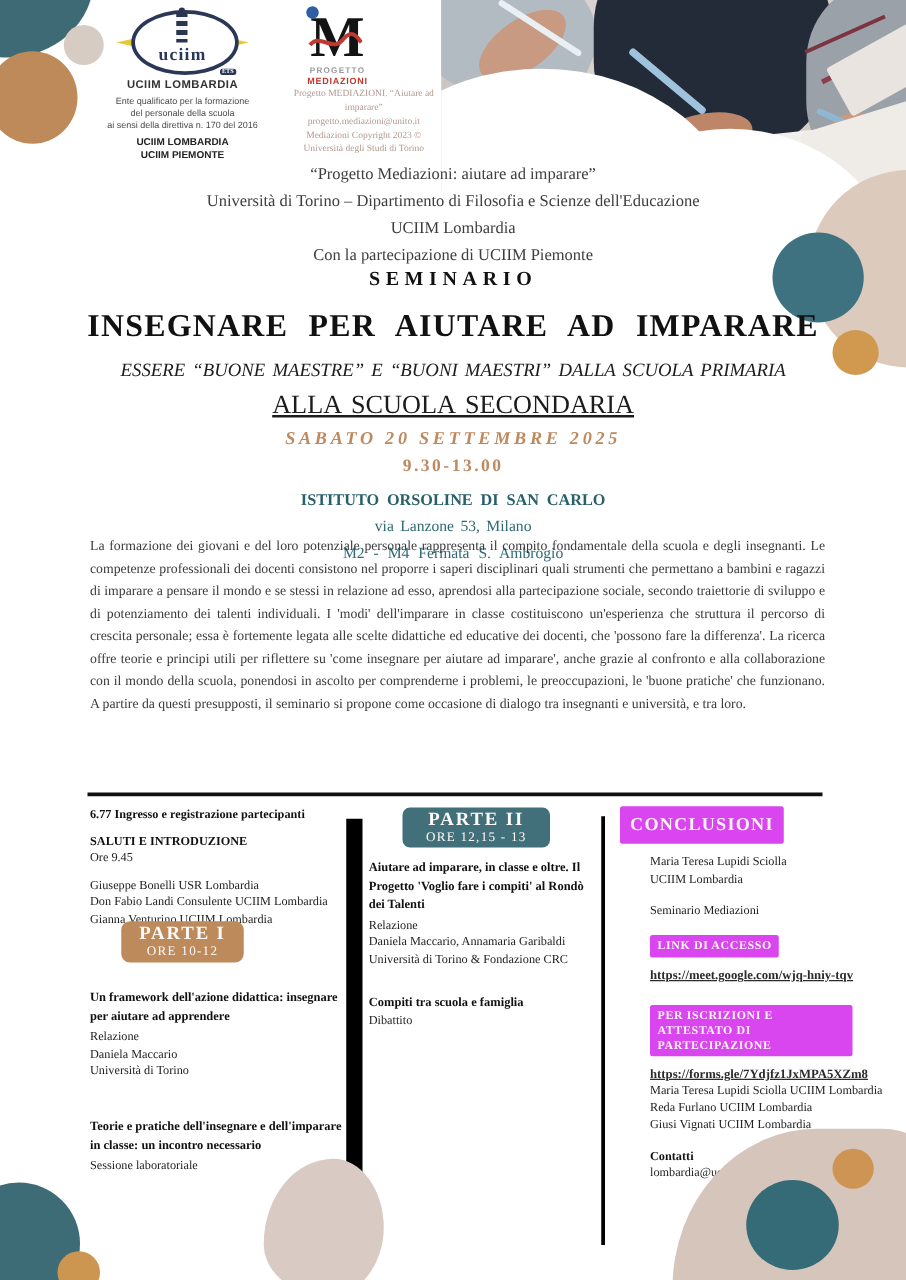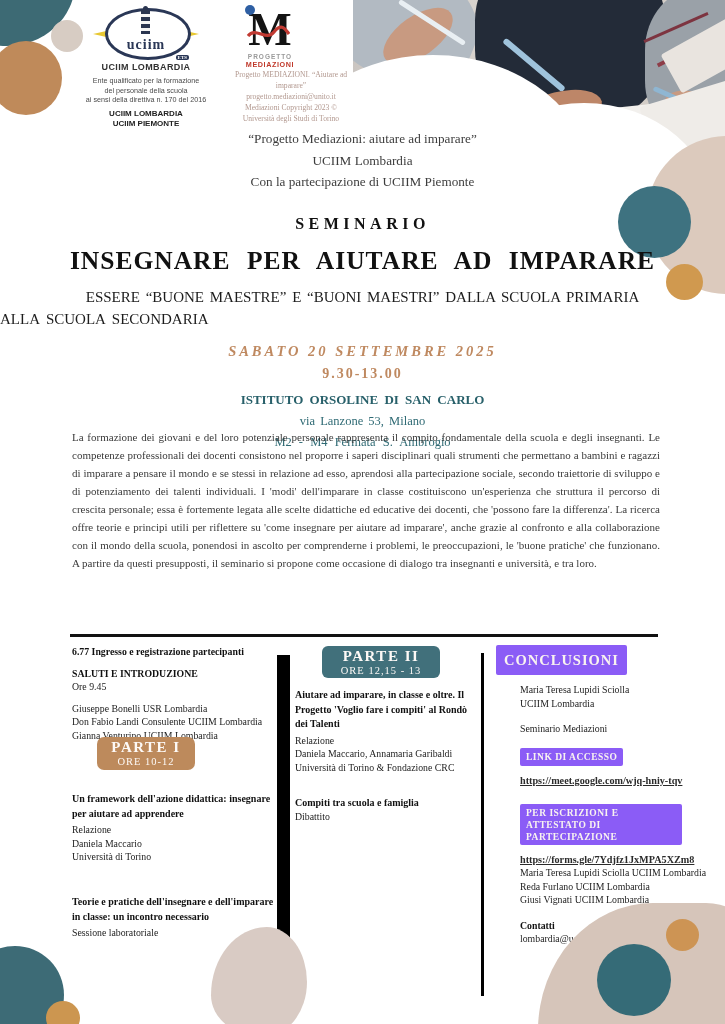--- a/index.html
+++ b/index.html
@@ -69,22 +69,22 @@
   .m-tilde{position:absolute;left:-2px;top:17px;}
   .m-progetto{font-family:"Liberation Sans",sans-serif;font-size:6.5px;font-weight:bold;color:#9a9a9a;letter-spacing:1px;margin-top:1px;}
   .m-mediazioni{font-family:"Liberation Sans",sans-serif;font-size:7.2px;font-weight:bold;color:#c0392b;letter-spacing:0.6px;}
   .m-caption{left:196px;top:69px;width:190px;text-align:center;font-size:7.6px;line-height:11px;color:#b2988f;}
 
   
   .hdr{left:0;top:128px;width:100%;text-align:center;font-size:13.2px;line-height:21.5px;color:#3d3d3d;}
   .kicker{left:0;top:215px;width:100%;text-align:center;font-size:16px;font-weight:bold;letter-spacing:4.5px;color:#111;}
   .title{left:0;top:246px;width:100%;text-align:center;font-size:25.5px;font-weight:bold;color:#111;
          letter-spacing:1px;word-spacing:9px;}
-  .sub1{left:0;top:289px;width:100%;text-align:center;font-size:15px;color:#1c1c1c;word-spacing:2px;}
-  .sub2{left:0;top:311px;width:100%;text-align:left;font-size:15px;color:#1c1c1c;word-spacing:3px;}
+  .sub1{left:0;top:289px;width:100%;text-align:center;font-size:15px;color:#1c1c1c;word-spacing:2px;font-style:italic;}
+  .sub2{left:0;top:311px;width:100%;text-align:center;font-size:21px;color:#1c1c1c;word-spacing:3px;text-decoration:underline;}
   .date{left:0;top:343px;width:100%;text-align:center;font-size:14.5px;font-weight:bold;letter-spacing:3px;color:#bf8960;font-style:italic;}
   .time{left:0;top:366px;width:100%;text-align:center;font-size:14px;font-weight:bold;letter-spacing:2px;color:#bf8960;}
   .venue{left:0;top:392px;width:100%;text-align:center;font-size:13px;font-weight:bold;color:#28606a;word-spacing:3px;}
   .address{left:0;top:414px;width:100%;text-align:center;font-size:12.5px;color:#2f6a74;word-spacing:2px;}
   .transit{left:0;top:435px;width:100%;text-align:center;font-size:12.5px;color:#2f6a74;word-spacing:4px;}
   .intro{left:72px;top:428px;width:588px;font-size:11px;line-height:18px;text-align:justify;color:#3a3a3a;}
 
   
   .rule{left:70px;top:634px;width:588px;height:3px;background:#111;}
   .bar-thick{left:277px;top:655px;width:13px;height:336px;background:#000;}
@@ -92,21 +92,21 @@
   .col{position:absolute;font-size:9.8px;line-height:13.5px;color:#222;}
   .col .b{font-weight:bold;color:#111;}
   .col1{left:72px;top:645px;width:202px;}
   .col2{left:295px;top:688px;width:182px;}
   .col3{left:496px;top:683px;width:220px;margin-left:24px;}
   .badge{position:absolute;text-align:center;color:#fdf9f6;}
   .parte1{left:97px;top:737px;width:98px;height:33px;background:#bd8a5c;border-radius:7px;}
   .parte2{left:322px;top:646px;width:118px;height:32px;background:#41707b;border-radius:6px;}
   .badge .big{font-size:15px;font-weight:bold;letter-spacing:1.5px;line-height:17px;margin-top:2px;}
   .badge .small{font-size:10.5px;letter-spacing:1px;line-height:12px;}
-  .rosebox{background:#8b5cf6;color:#f9f3f0;border-radius:2px;font-family:Liberation Serif, serif;}
+  .rosebox{background:#d946ef;color:#f9f3f0;border-radius:2px;font-family:Liberation Serif, serif;}
   .conclusioni{left:496px;top:645px;width:131px;height:30px;text-align:center;
                font-size:14.5px;font-weight:bold;letter-spacing:1px;line-height:30px;}
   .linkbox{display:inline-block;font-size:9.5px;font-weight:bold;letter-spacing:0.5px;padding:3px 6px 2px 6px;}
   .lnk{font-size:10.2px;font-weight:600;color:#2b2b2b;text-decoration:underline;} .gap8{margin-top:8px;} .gap12{margin-top:12px;}
   .gap16{margin-top:16px;} .gap22{margin-top:22px;} .gap30{margin-top:30px;}
   .mt2{margin-top:2px;}
 </style>
 </head>
 <body>
 
@@ -174,20 +174,21 @@
   <div class="abs m-caption">
     <div>Progetto MEDIAZIONI. “Aiutare ad</div>
     <div>imparare”</div>
     <div>progetto.mediazioni@unito.it</div>
     <div>Mediazioni Copyright 2023 ©</div>
     <div>Università degli Studi di Torino</div>
   </div>
 
   <div class="abs hdr">
     <div>“Progetto Mediazioni: aiutare ad imparare”</div>
+    <div>Università di Torino – Dipartimento di Filosofia e Scienze dell'Educazione</div>
     <div>UCIIM Lombardia</div>
     <div>Con la partecipazione di UCIIM Piemonte</div>
   </div>
   <div class="abs kicker">SEMINARIO</div>
 
   <div class="abs title">INSEGNARE PER AIUTARE AD IMPARARE</div>
   <div class="abs sub1">ESSERE “BUONE MAESTRE” E “BUONI MAESTRI” DALLA SCUOLA PRIMARIA</div>
   <div class="abs sub2">ALLA SCUOLA SECONDARIA</div>
 
   <div class="abs date">SABATO 20 SETTEMBRE 2025</div>

